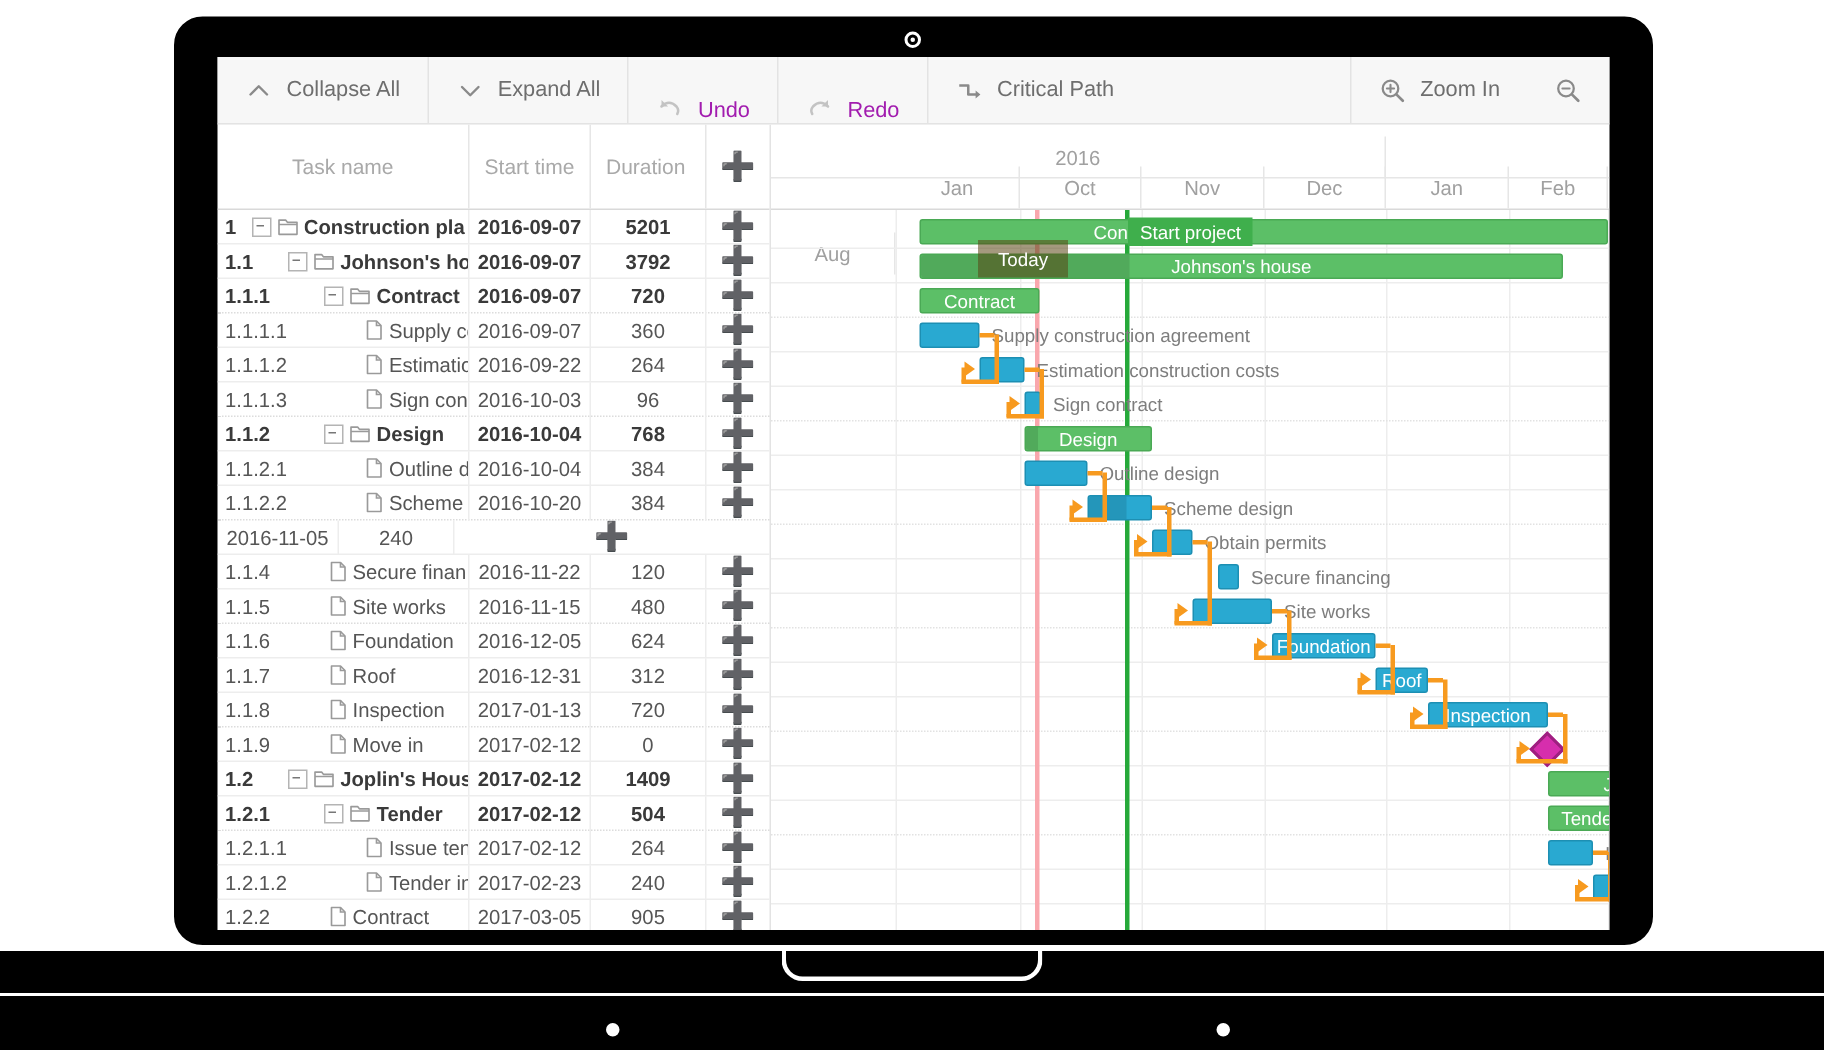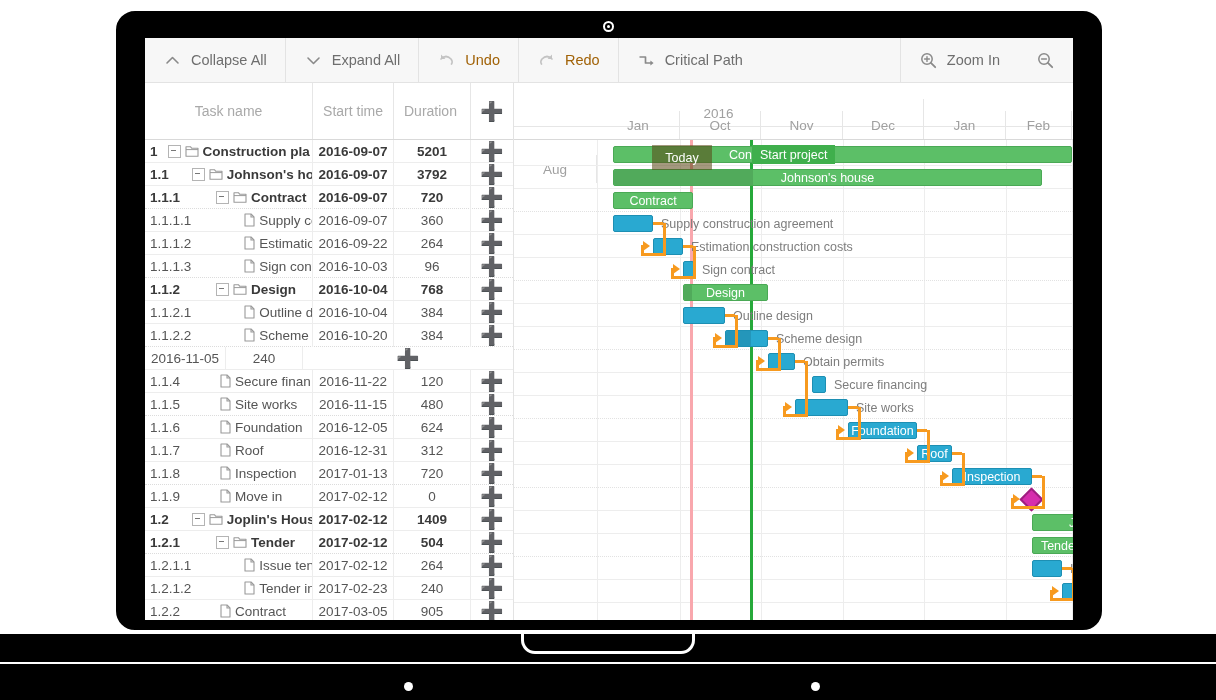--- a/index.html
+++ b/index.html
@@ -20,21 +20,21 @@
   .foot.f1{left:404px;} .foot.f2{left:811px;}
   .bezel-side{position:absolute;top:8px;width:4px;height:625px;background:#ffffff;}
   .bezel-side.l{left:106px;} .bezel-side.r{left:1106px;}
 
   
   .app{position:absolute;left:145px;top:38px;width:928px;height:582px;background:#fff;overflow:hidden;}
 
   
   .toolbar{position:relative;height:44px;background:#f7f7f7;border-bottom:1px solid #e3e3e3;display:flex;align-items:stretch;white-space:nowrap;}
   .tb-btn{display:flex;align-items:center;gap:9px;padding:0 18px;color:#6e6e6e;font-size:14.5px;border-right:1px solid #e3e3e3;cursor:pointer;user-select:none;}
-  .tb-btn.disabled{color:#a16207;cursor:default;}
+  .tb-btn.disabled{color:#a21caf;cursor:default;align-items:flex-end;}
   .tb-btn.nosep{border-right:none;}
   .tb-gap{flex:1 1 auto;border-right:1px solid #e3e3e3;}
   .tb-ico{display:inline-flex;width:19px;height:19px;align-items:center;justify-content:center;flex:0 0 auto;}
   .tb-ico svg{display:block;}
 
   
   .body-split{display:flex;height:538px;}
   .grid-pane{width:369px;flex:0 0 369px;border-right:1px solid #e3e3e3;box-sizing:border-box;}
   .chart-pane{flex:1 1 auto;position:relative;overflow:hidden;}
 
@@ -59,21 +59,21 @@
   .gc.c-add{flex:1 1 auto;border-right:none;justify-content:center;}
   .wbs{flex:0 0 auto;white-space:nowrap;}
   .tw{flex:0 0 auto;display:inline-block;}
   .toggle{flex:0 0 auto;width:11px;height:11px;border:1px solid #b4b4b4;background:#fff;position:relative;cursor:pointer;}
   .toggle:before{content:"";position:absolute;left:2px;top:4px;width:5px;height:1px;background:#777;}
   .tname{white-space:nowrap;overflow:hidden;text-overflow:clip;flex:1 1 auto;}
   .ico-folder,.ico-file{flex:0 0 auto;display:inline-flex;}
 
   
   .ch-head{height:57px;border-bottom:1px solid #d9d9d9;box-sizing:border-box;position:relative;}
-  .ch-year{position:absolute;left:0;top:16px;height:28px;width:100%;box-sizing:border-box;border-bottom:1px solid #e6e6e6;}
+  .ch-year{position:absolute;left:0;top:8px;height:28px;width:100%;box-sizing:border-box;border-bottom:1px solid #e6e6e6;}
   .ch-year-cell{position:absolute;top:0;height:28px;display:flex;align-items:center;justify-content:center;font-size:13.5px;color:#a0a0a0;box-sizing:border-box;border-right:1px solid #e6e6e6;}
   .ch-months{position:absolute;left:0;top:28px;height:28px;width:100%;}
   .ch-month{position:absolute;top:0;height:28px;display:flex;align-items:center;justify-content:center;font-size:13.5px;color:#a0a0a0;box-sizing:border-box;border-right:1px solid #e6e6e6;}
 
   
   .ch-canvas{position:relative;height:481px;overflow:hidden;}
   .vline{position:absolute;top:0;bottom:0;width:1px;background:#ededed;}
   .hline{position:absolute;left:0;right:0;height:1px;background:#ededed;}
   .hline.dotted{height:0;border-top:1px dotted #e2e2e2;background:none;}
   .marker{position:absolute;top:0;bottom:0;}
@@ -700,21 +700,21 @@
             <div class="link" style="left: 518px; top: 335px; width: 10px; height: 3px;"></div>
             <div class="link" style="left: 528px; top: 336px; width: 3px; height: 33px;"></div>
             <div class="link" style="left: 497px; top: 366px; width: 34px; height: 3px;"></div>
             <div class="link" style="left: 497px; top: 358px; width: 3px; height: 10px;"></div>
             <div class="arrow" style="left: 499px; top: 354px;"></div>
             <div class="link" style="left: 548px; top: 427px; width: 10px; height: 3px;"></div>
             <div class="link" style="left: 558px; top: 428px; width: 3px; height: 33px;"></div>
             <div class="link" style="left: 536px; top: 458px; width: 25px; height: 3px;"></div>
             <div class="link" style="left: 536px; top: 450px; width: 3px; height: 10px;"></div>
             <div class="arrow" style="left: 538px; top: 446px;"></div>
-            <div class="today-tag" style="left: 138px; top: 5px; width: 60px;">Today</div>
+            <div class="today-tag" style="left: 138px; top: 20px; width: 60px;">Today</div>
             <div class="start-tag" style="left: 238px; top: 5px;">Start project</div>
           </div>
       </div>
 
     </div>
   </div>
 
   <div class="laptop-hinge-top"></div>
   <div class="laptop-hinge"></div>
   <div class="laptop-notch"></div>

